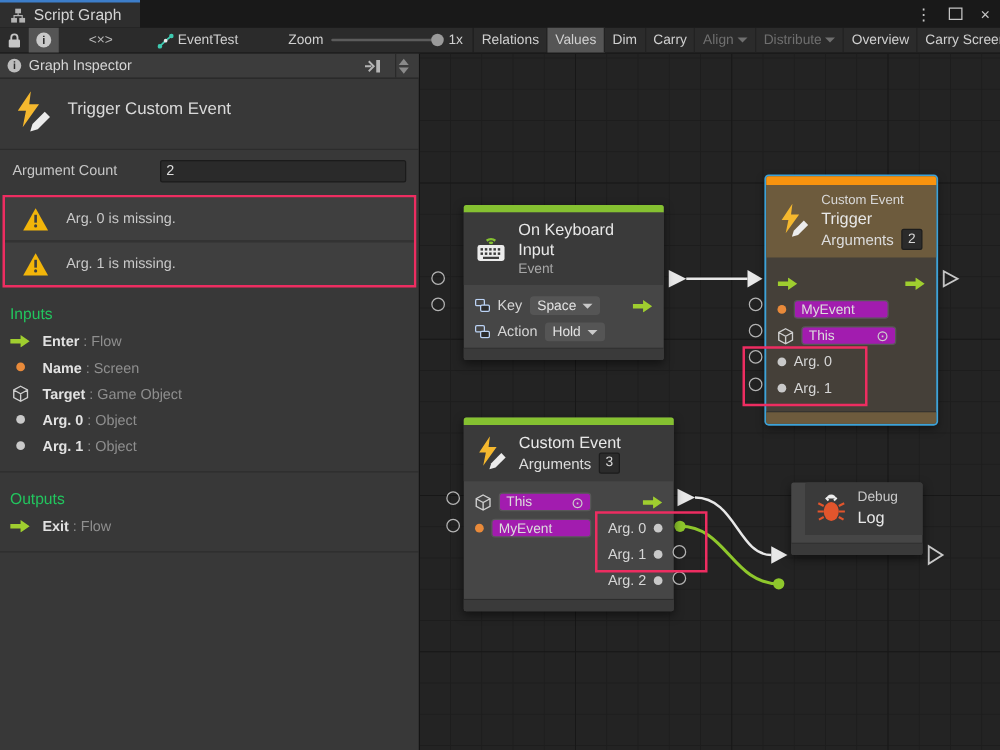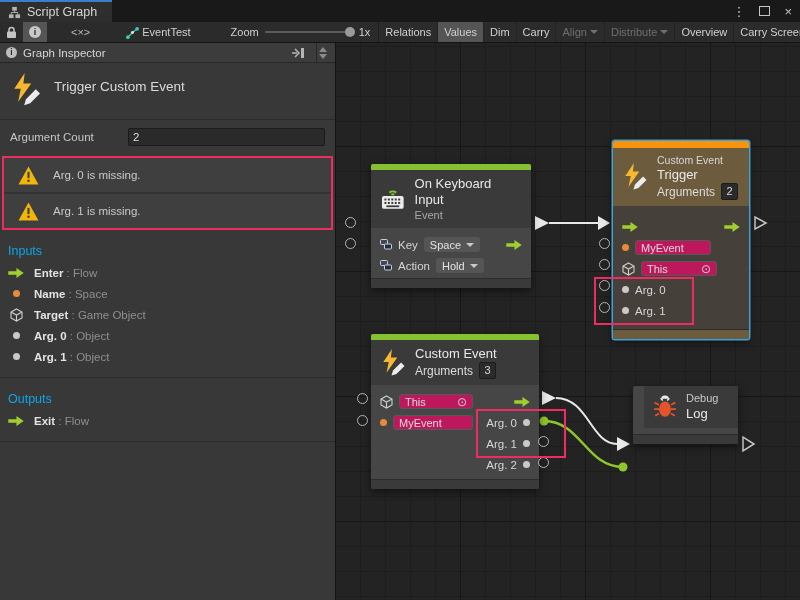--- a/index.html
+++ b/index.html
@@ -42,21 +42,21 @@
   .unit-head{display:flex;align-items:flex-start;gap:12px;padding:10px 10px 12px 10px;}
   .unit-head .utitle{font-size:13.5px;color:#dadada;margin-top:6px;}
   .divider{height:1px;background:#2c2c2c;}
   .field-row{display:flex;align-items:center;padding:8px 10px;}
   .field-row label{width:118px;font-size:11.5px;color:#c6c6c6;}
   .field-row input{flex:1;height:16px;background:#2a2a2a;border:1px solid #1b1b1b;border-radius:2px;color:#dcdcdc;font-size:11.5px;padding:0 4px;outline:none;font-family:inherit;}
   .warn-box{margin:2px 2px 0 2px;border:2px solid #ed2d61;}
   .warn-row{background:#3f3f3f;display:flex;align-items:center;gap:14px;padding:7px 4px 7px 14px;min-height:20px;}
   .warn-row + .warn-row{border-top:2px solid #333;}
   .warn-row span{font-size:11.5px;color:#c9c9c9;}
-  .section-title{font-size:12.5px;color:#0ea5e9;padding:14px 8px 4px 8px;}
+  .section-title{font-size:12.5px;color:#22c55e;padding:14px 8px 4px 8px;}
   .io-row{display:flex;align-items:center;gap:10px;padding:5px 8px;height:11px;}
   .io-icon{width:16px;display:flex;justify-content:center;align-items:center;}
   .io-name{font-weight:bold;font-size:11.5px;color:#e2e2e2;white-space:pre;}
   .io-type{font-size:11.5px;color:#8f8f8f;white-space:pre;}
   .dot{border-radius:50%;display:inline-block;}
   .dot.orange{width:7px;height:7px;background:#e98a3a;}
   .dot.gray{width:7px;height:7px;background:#c9c9c9;}
 
   
   .canvas{flex:1;position:relative;background-color:#232323;overflow:hidden;
@@ -79,21 +79,21 @@
   .nh-text{display:flex;flex-direction:column;line-height:1.25;}
   .nh-cat{font-size:10.5px;color:#d8d8d8;}
   .nh-title{font-size:13px;color:#e8e8e8;}
   .nh-sub{font-size:11px;color:#a8a8a8;}
   .nh-args{display:flex;align-items:flex-end;gap:6px;font-size:12px;color:#dcdcdc;}
   .count-box{width:15px;height:15px;background:#2b2b2b;border:1px solid #1c1c1c;border-radius:2px;font-size:11px;color:#d8d8d8;display:flex;align-items:center;justify-content:center;}
   .node-body{padding:6px 0 2px 0;}
   .nrow{height:21px;display:flex;align-items:center;gap:6px;padding:0 9px;font-size:11.5px;color:#d5d5d5;}
   .nrow .grow{flex:1;}
   .node-footer{height:9px;background:#3a3a3a;border-top:1px solid #2c2c2c;border-radius:0 0 2px 2px;}
-  .nfield{background:#be185d;border:1px solid #585858;border-radius:3px;height:15px;display:flex;align-items:center;padding:0 5px;font-size:11px;color:#ddd;gap:4px;box-sizing:border-box;}
+  .nfield{background:#a21caf;border:1px solid #585858;border-radius:3px;height:15px;display:flex;align-items:center;padding:0 5px;font-size:11px;color:#ddd;gap:4px;box-sizing:border-box;}
   .nfield .tgt{margin-left:auto;color:#cfcfcf;font-size:12px;line-height:1;}
   .dropdown{background:#555;border-radius:3px;height:15px;display:flex;align-items:center;gap:5px;padding:0 6px;font-size:11px;color:#e2e2e2;}
   .dd-arrow{width:0;height:0;border-left:4px solid transparent;border-right:4px solid transparent;border-top:4px solid #c9c9c9;}
   .rlabel{font-size:11.5px;color:#d5d5d5;}
   .port{position:absolute;width:9px;height:9px;border:1.5px solid #b4b4b4;border-radius:50%;box-sizing:content-box;}
   .annot{position:absolute;border:2.5px solid #ed2d61;pointer-events:none;}
 </style>
 </head>
 <body>
 
@@ -231,21 +231,21 @@
             <svg width="16" height="10" viewBox="0 0 17 11">
               <polygon points="0,3.5 9,3.5 9,0 17,5.5 9,11 9,7.5 0,7.5" fill="#9fce2f"></polygon>
             </svg>
           </span>
         <span><span class="io-name">Enter</span><span class="io-type"> : Flow</span></span>
       </div>
       <div class="io-row">
         <span class="io-icon">
             <span class="dot orange"></span>
           </span>
-        <span><span class="io-name">Name</span><span class="io-type"> : Space</span></span>
+        <span><span class="io-name">Name</span><span class="io-type"> : Screen</span></span>
       </div>
       <div class="io-row">
         <span class="io-icon">
             <svg width="13" height="14" viewBox="0 0 13 14">
               <path d="M6.5 1 L12 4 v6 L6.5 13 L1 10 V4 z M1 4 L6.5 7 L12 4 M6.5 7 V13" fill="none" stroke="#cfcfcf" stroke-width="1.1"></path>
             </svg>
           </span>
         <span><span class="io-name">Target</span><span class="io-type"> : Game Object</span></span>
       </div>
       <div class="io-row">

